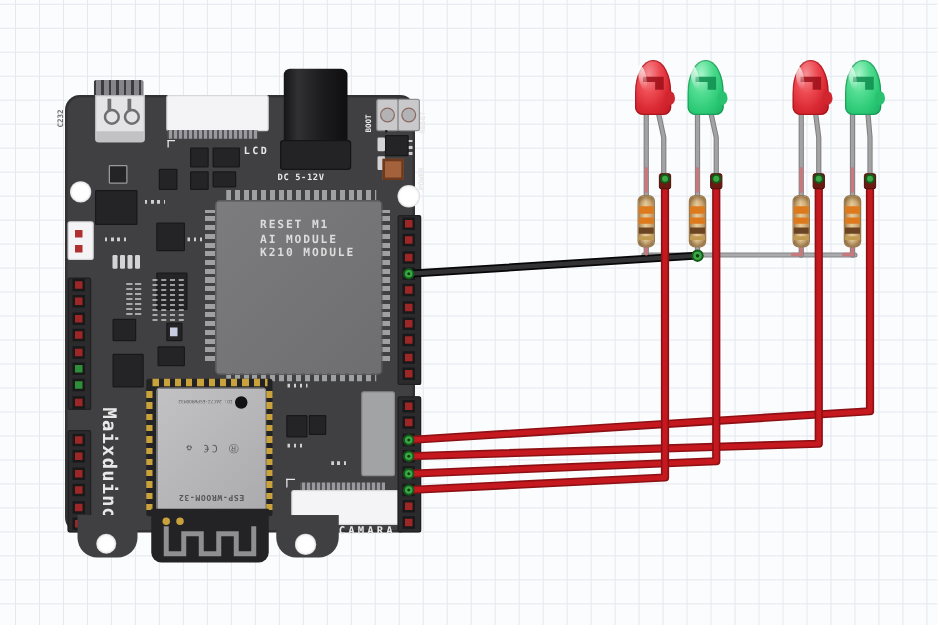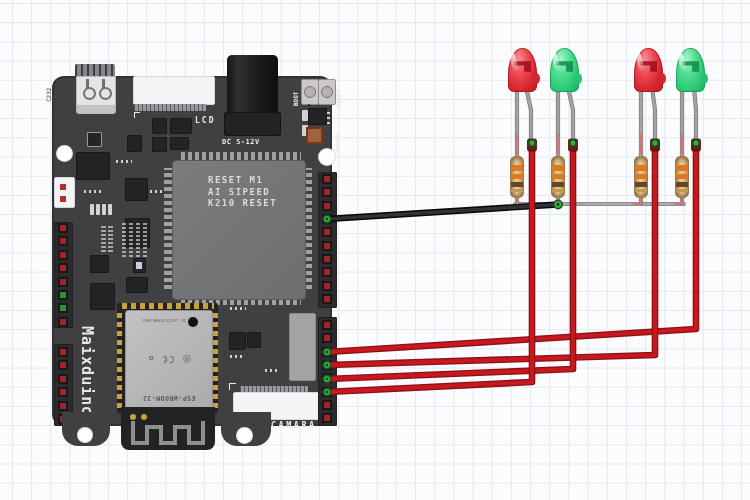--- a/index.html
+++ b/index.html
@@ -174,22 +174,22 @@
     <div class="abs dots" style="left:98px;top:114px;width:14px;"></div>
     <div class="abs dots" style="left:64px;top:84px;width:16px;"></div>
 
     <div class="abs pads-h" style="left:129px;top:76px;width:120px;"></div>
     <div class="abs pads-h" style="left:129px;top:221px;width:120px;"></div>
     <div class="abs pads-v" style="left:112px;top:92px;height:121px;"></div>
     <div class="abs pads-v" style="left:252px;top:92px;height:121px;"></div>
     <div id="k210" class="abs"></div>
     <div id="chip-text" class="abs silk">
       <div>RESET M1</div>
-      <div>AI SIPEED</div>
-      <div>K210 RESET</div>
+      <div>AI MODULE</div>
+      <div>K210 MODULE</div>
     </div>
 
     <div class="abs ic" style="left:177px;top:256px;width:15px;height:16px;"></div>
     <div class="abs ic" style="left:195px;top:256px;width:12px;height:14px;"></div>
     <div class="abs dots" style="left:178px;top:231px;width:16px;"></div>
     <div class="abs dots" style="left:178px;top:279px;width:14px;"></div>
     <div class="abs dots" style="left:213px;top:293px;width:14px;"></div>
     <div class="abs" style="left:237px;top:237px;width:25px;height:66px;background:#a2a3a5;border:1px solid #8b8b8d;border-radius:2px;"></div>
 
     <div id="esp-pcb" class="abs"></div>

